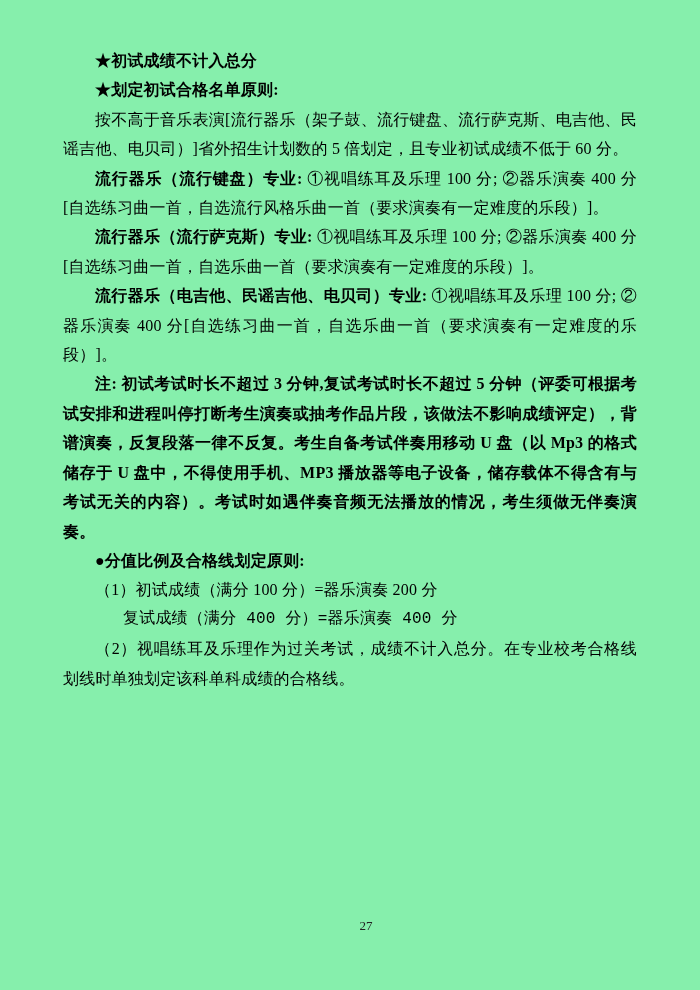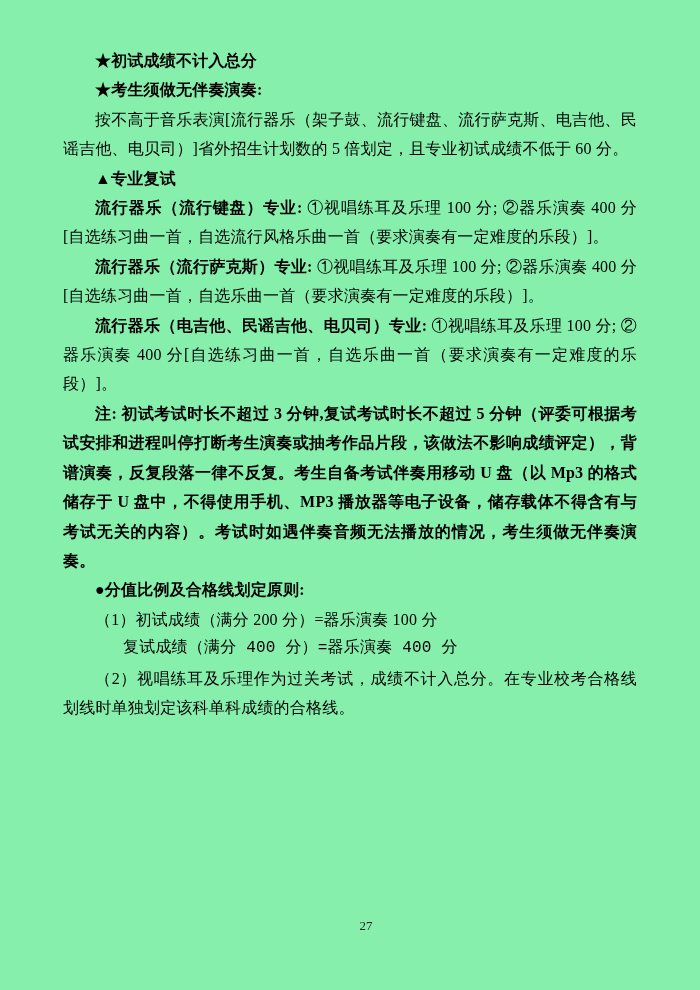--- a/index.html
+++ b/index.html
@@ -53,44 +53,43 @@
   }
 </style>
 </head>
 <body>
 
 <div class="page">
   <div class="content">
 
     <p class="indent b">★初试成绩不计入总分</p>
 
-    <p class="indent b">★考生须做无伴奏演奏:</p>
+    <p class="indent b">★划定初试合格名单原则:</p>
 
     <p class="indent">按不高于音乐表演[流行器乐（架子鼓、流行键盘、流行萨克斯、电吉他、民谣吉他、电贝司）]省外招生计划数的 5 倍划定，且专业初试成绩不低于 60 分。</p>
 
-    <p class="indent b">▲专业复试</p>
 
 
     <p class="indent">
       <span class="b">流行器乐（流行键盘）专业:</span><span> ①视唱练耳及乐理 100 分; ②器乐演奏 400 分[自选练习曲一首，自选流行风格乐曲一首（要求演奏有一定难度的乐段）]。</span>
     </p>
 
     <p class="indent">
       <span class="b">流行器乐（流行萨克斯）专业:</span><span> ①视唱练耳及乐理 100 分; ②器乐演奏 400 分[自选练习曲一首，自选乐曲一首（要求演奏有一定难度的乐段）]。</span>
     </p>
 
     <p class="indent">
       <span class="b">流行器乐（电吉他、民谣吉他、电贝司）专业:</span><span> ①视唱练耳及乐理 100 分; ②器乐演奏 400 分[自选练习曲一首，自选乐曲一首（要求演奏有一定难度的乐段）]。</span>
     </p>
 
     <p class="indent b">注: 初试考试时长不超过 3 分钟,复试考试时长不超过 5 分钟（评委可根据考试安排和进程叫停打断考生演奏或抽考作品片段，该做法不影响成绩评定），背谱演奏，反复段落一律不反复。考生自备考试伴奏用移动 U 盘（以 Mp3 的格式储存于 U 盘中，不得使用手机、MP3 播放器等电子设备，储存载体不得含有与考试无关的内容）。考试时如遇伴奏音频无法播放的情况，考生须做无伴奏演奏。</p>
 
     <p class="indent b">●分值比例及合格线划定原则:</p>
 
-    <p class="indent">（1）初试成绩（满分 200 分）=器乐演奏 100 分</p>
+    <p class="indent">（1）初试成绩（满分 100 分）=器乐演奏 200 分</p>
 
     <p class="indent-deep">复试成绩（满分 400 分）=器乐演奏 400 分</p>
 
     <p class="indent">（2）视唱练耳及乐理作为过关考试，成绩不计入总分。在专业校考合格线划线时单独划定该科单科成绩的合格线。</p>
 
 
   </div>
 
   <div class="pagenum">27</div>
 </div>

